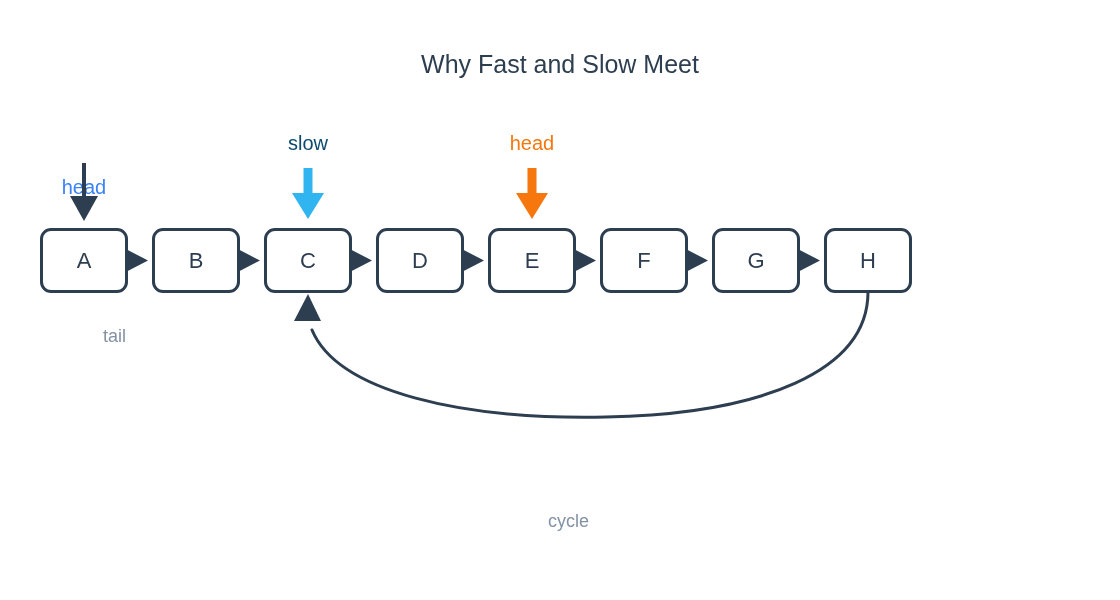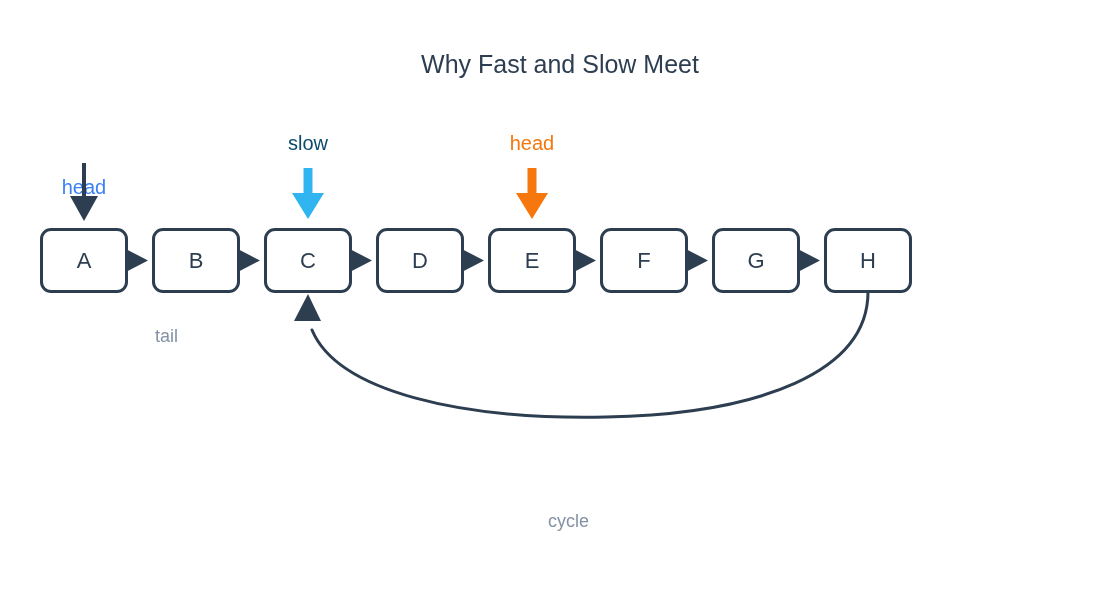--- a/index.html
+++ b/index.html
@@ -46,21 +46,21 @@
     color: #2d3e50;
   }
   .n0 { left: 40px; }  .n1 { left: 152px; } .n2 { left: 264px; } .n3 { left: 376px; }
   .n4 { left: 488px; } .n5 { left: 600px; } .n6 { left: 712px; } .n7 { left: 824px; }
   .muted {
     position: absolute;
     font-size: 18px;
     color: #8392a4;
     white-space: nowrap;
   }
-  .tail-label  { left: 103px; top: 326px; width: 75px;  text-align: right; }
+  .tail-label  { left: 103px; top: 326px; width: 75px;  text-align: left; }
   .cycle-label { left: 548px; top: 511px; width: 80px;  text-align: left; }
   svg.overlay {
     position: absolute;
     left: 0; top: 0;
     width: 1120px; height: 600px;
     pointer-events: none;
   }
   .edge { stroke: #2d3e50; fill: none; stroke-width: 3; stroke-linecap: round; }
   .tri  { fill: #2d3e50; stroke: none; }
 </style>

